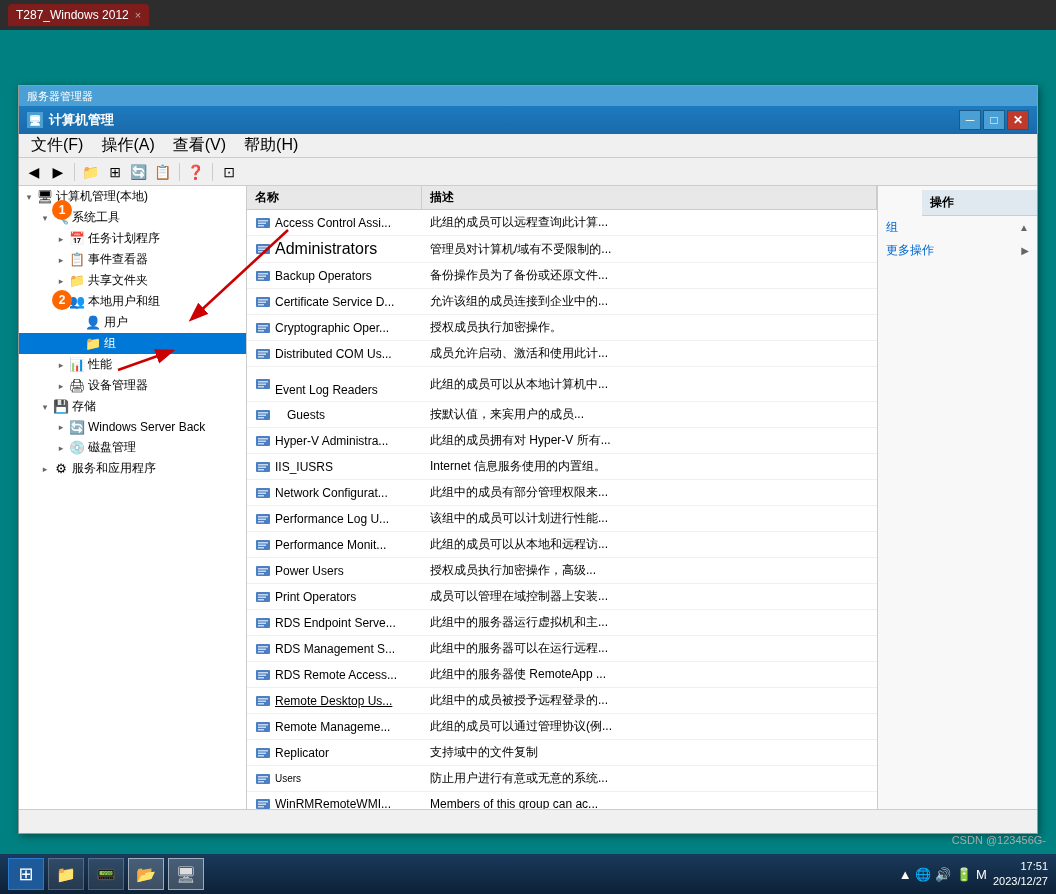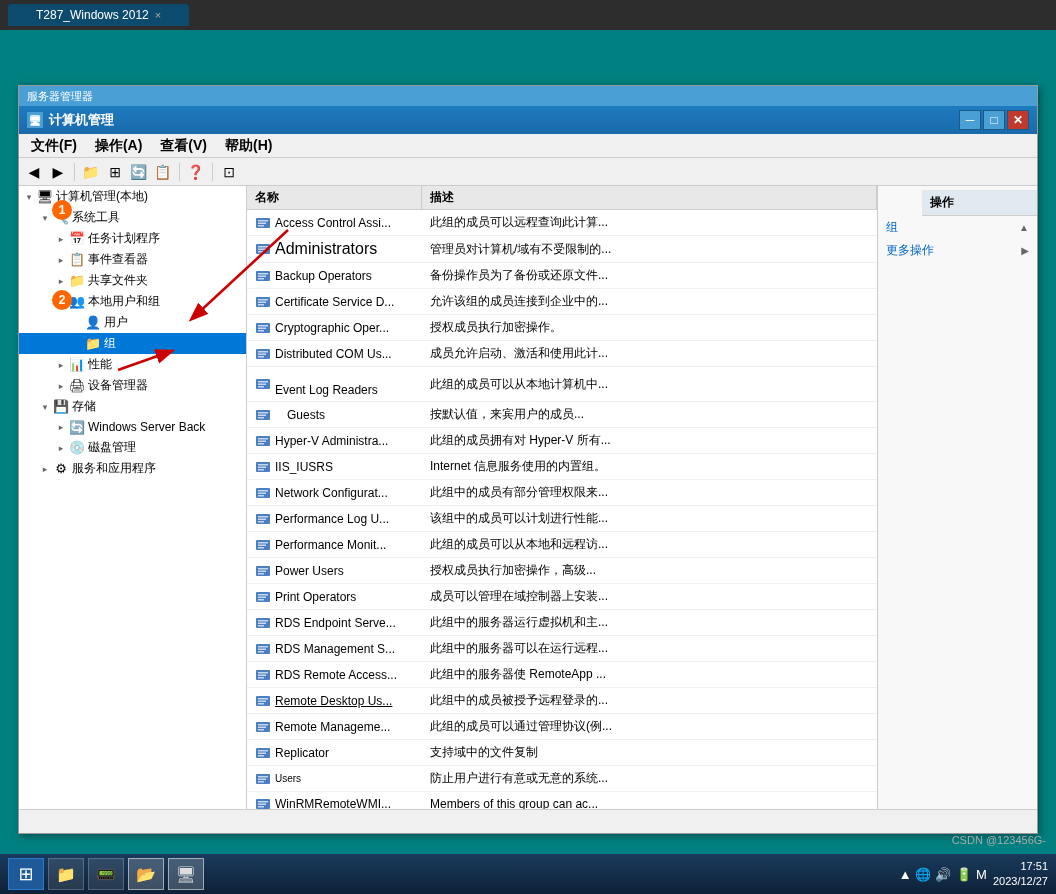--- a/index.html
+++ b/index.html
@@ -16,23 +16,23 @@
     
     .browser-tab-bar {
       background: #2d2d2d;
       height: 30px;
       display: flex;
       align-items: center;
       padding: 0 8px;
       gap: 4px;
     }
     .browser-tab {
-      background: #0c4a6e;
+      background: #7f1d1d;
       color: #fff;
-      padding: 4px 28px;
+      padding: 4px 8px;
       border-radius: 4px 4px 0 0;
       font-size: 12px;
       display: flex;
       align-items: center;
       gap: 6px;
       cursor: pointer;
     }
     .browser-tab .tab-close {
       color: #aaa;
       font-size: 11px;
@@ -123,22 +123,21 @@
       height: 24px;
       display: flex;
       align-items: center;
       padding: 0 4px;
       border-bottom: 1px solid #ccc;
       gap: 2px;
     }
     .menu-item {
       padding: 20px 8px;
       cursor: pointer;
-      font-size: 14px;
-      font-weight: bold;
+      font-size: 16px;
     }
 
     
     .toolbar {
       background: #f0f0f0;
       height: 28px;
       display: flex;
       align-items: center;
       padding: 0 4px;
       border-bottom: 1px solid #ccc;

